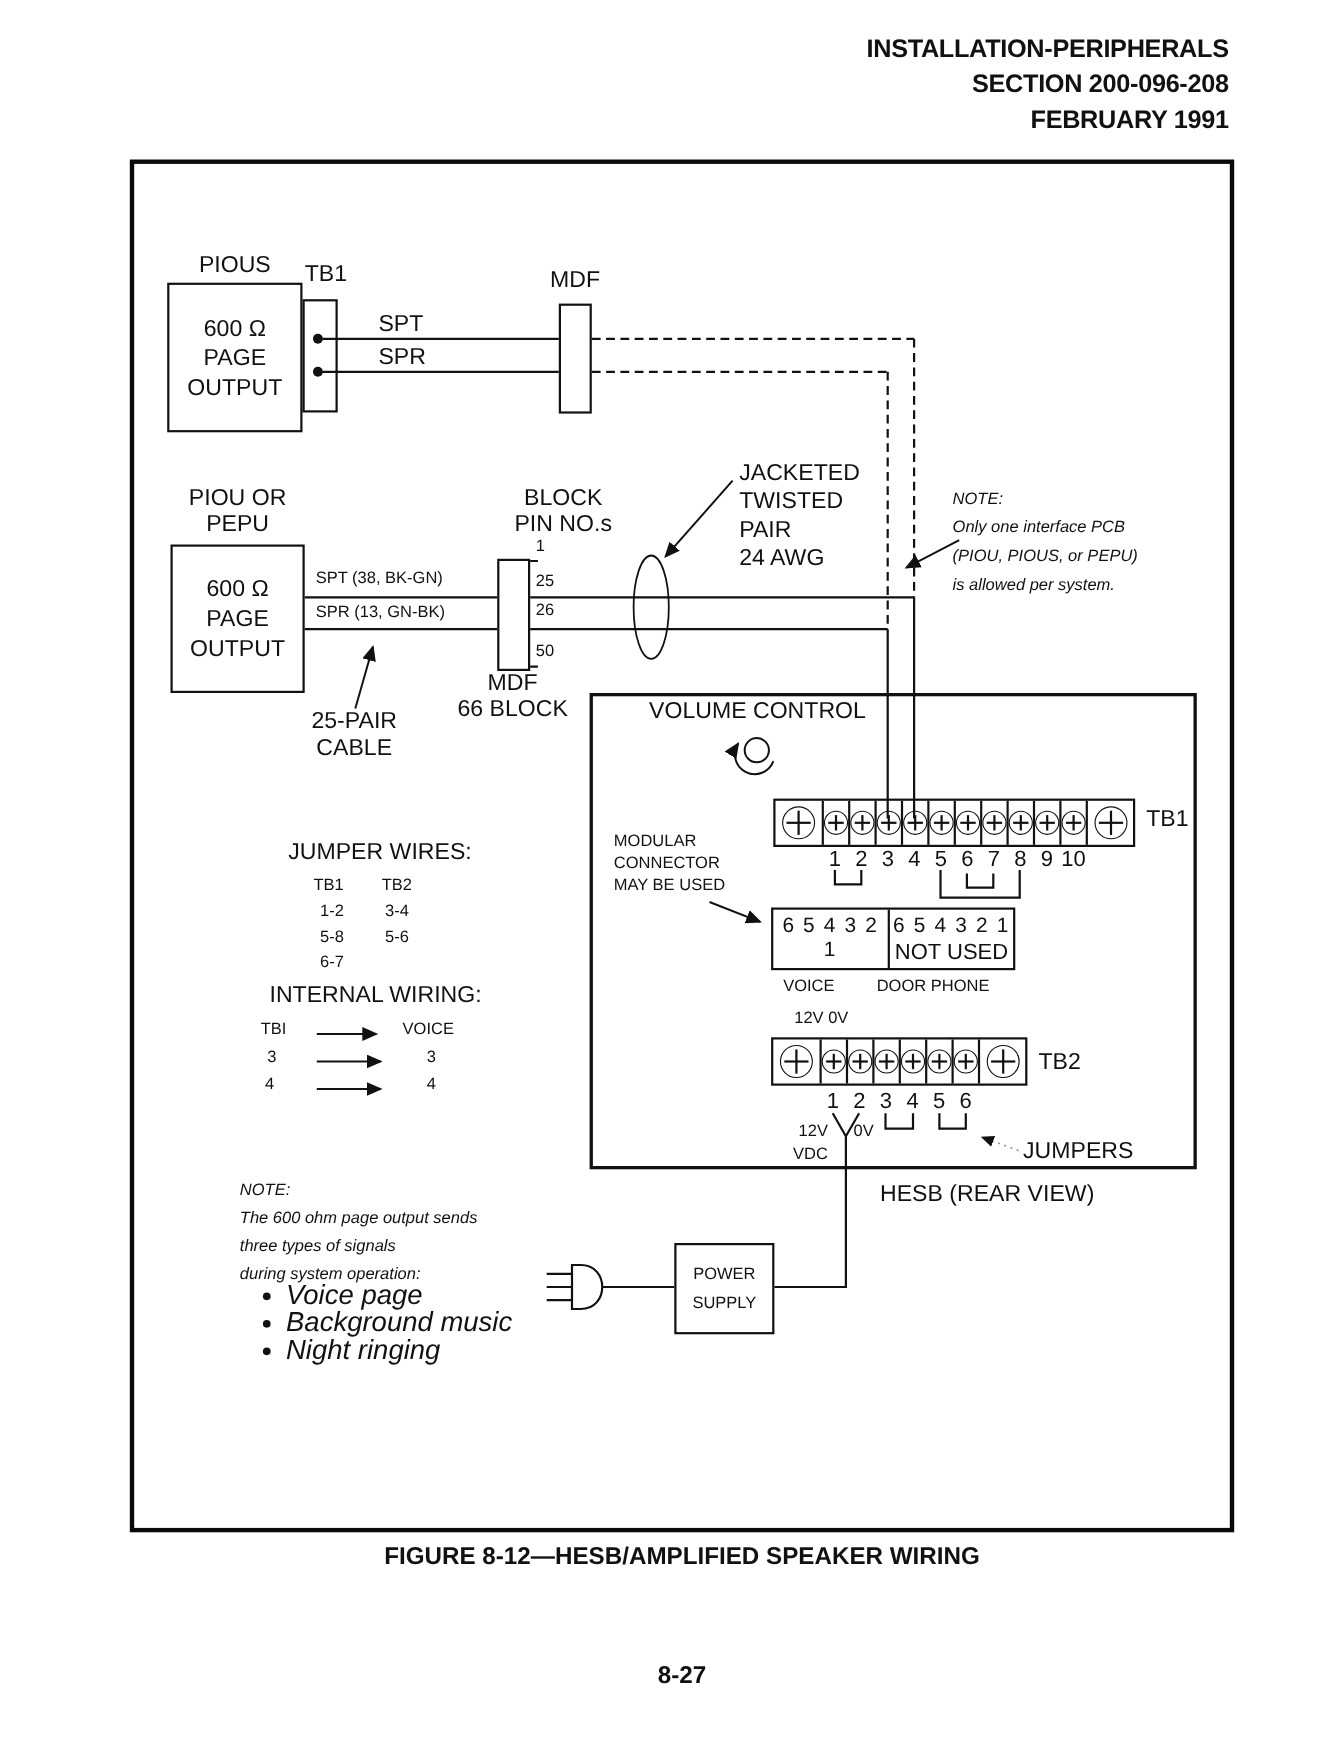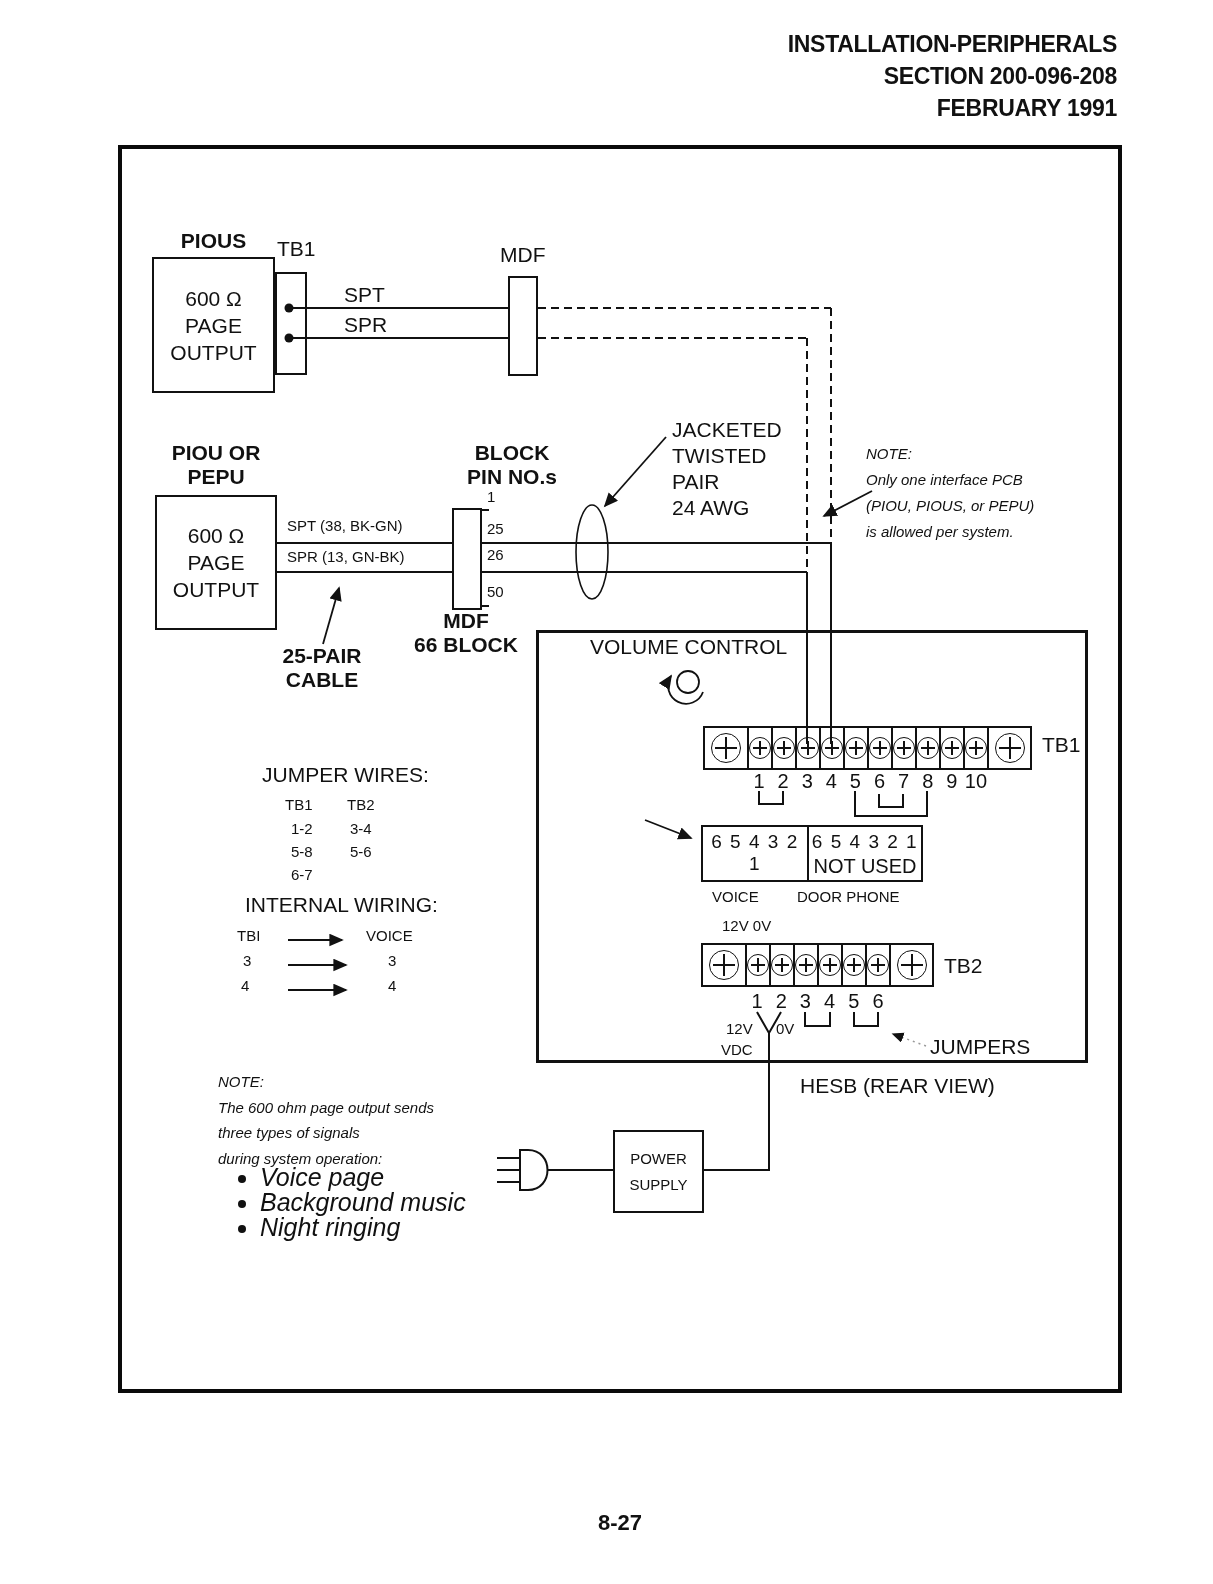--- a/index.html
+++ b/index.html
@@ -1,19 +1,19 @@
 <!DOCTYPE html>
 <html><head>
 <meta charset="utf-8">
 <style>
   html,body{margin:0;padding:0;background:#e8e8e8;}
   #page{position:relative;width:1213px;height:1584px;background:#ffffff;
         font-family:"Liberation Sans",sans-serif;color:#111;overflow:hidden;}
   .t{position:absolute;white-space:nowrap;color:#111;}
-  .ctr{text-align:center;font-weight:bold;}
+  .ctr{text-align:center;}
   .box{position:absolute;border:2.5px solid #111;background:transparent;box-sizing:border-box;}
   .vbox{display:flex;flex-direction:column;align-items:center;justify-content:center;}
   .fs20{font-size:15px;} .fs21{font-size:21px;} .fs22{font-size:22px;}
   .it{font-style:italic;}
   .bold{font-weight:bold;}
   #hdr{position:absolute;right:96px;top:28px;text-align:right;font-weight:bold;
        font-size:23px;line-height:32px;letter-spacing:-0.3px;}
   #frame{position:absolute;left:118px;top:145px;width:1004px;height:1248px;
          border:4px solid #0a0a0a;box-sizing:border-box;}
   #hesb{position:absolute;left:536px;top:630px;width:552px;height:433px;
@@ -171,20 +171,25 @@
     <span>3</span>
     <span>4</span>
     <span>5</span>
     <span>6</span>
     <span>7</span>
     <span>8</span>
     <span>9</span>
     <span>10</span>
   </div>
 
+  <div class="t fs20" style="left:558px;top:755px;line-height:20px;">
+    <div>MODULAR</div>
+    <div>CONNECTOR</div>
+    <div>MAY BE USED</div>
+  </div>
 
   <div id="modbox">
     <div class="half">
       <div>6 5 4 3 2 1</div>
     </div>
     <div class="half r">
       <div>6 5 4 3 2 1</div>
       <div class="nu">NOT USED</div>
     </div>
   </div>
@@ -243,20 +248,21 @@
     <li>Voice page</li>
     <li>Background music</li>
     <li>Night ringing</li>
   </ul>
 
   <div class="box vbox" style="left:613px;top:1130px;width:91px;height:83px;">
     <div class="fs20" style="line-height:26px;">POWER</div>
     <div class="fs20" style="line-height:26px;">SUPPLY</div>
   </div>
 
+  <div class="t ctr fs22 bold" style="left:118px;top:1402px;width:1004px;">FIGURE 8-12—HESB/AMPLIFIED SPEAKER WIRING</div>
   <div class="t ctr fs22 bold" style="left:118px;top:1510px;width:1004px;">8-27</div>
 
   <svg width="1213" height="1584" viewBox="0 0 1213 1584">
     <defs>
       <marker id="ah" markerWidth="10" markerHeight="8" refX="7" refY="3.5" orient="auto">
         <path d="M0,0 L8,3.5 L0,7 Z" fill="#111"></path>
       </marker>
     </defs>
 
     <g stroke="#111" stroke-width="2" fill="none">

